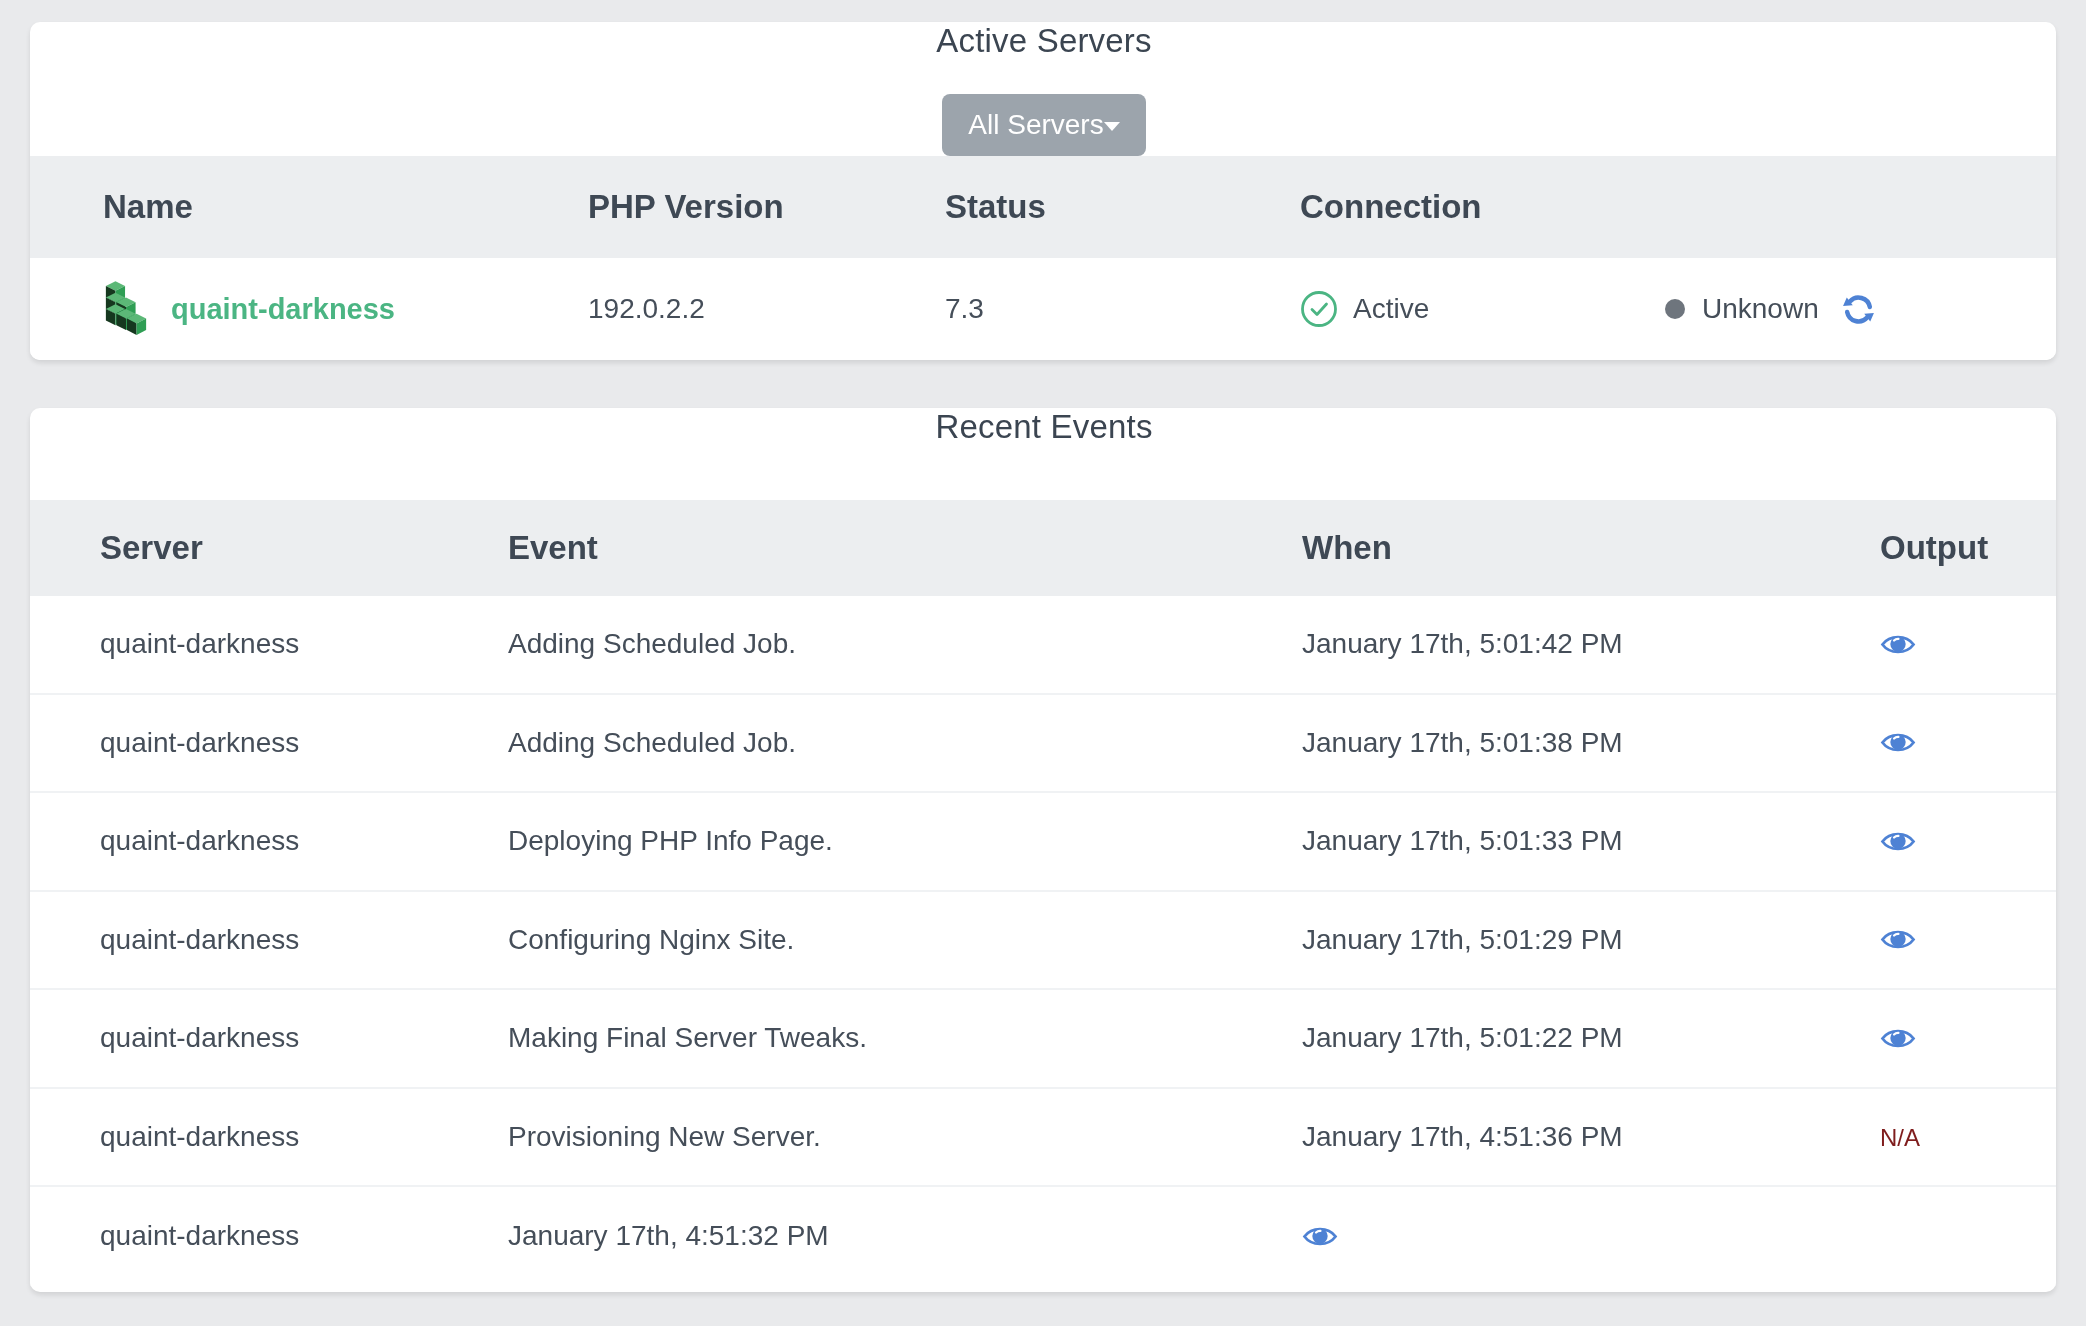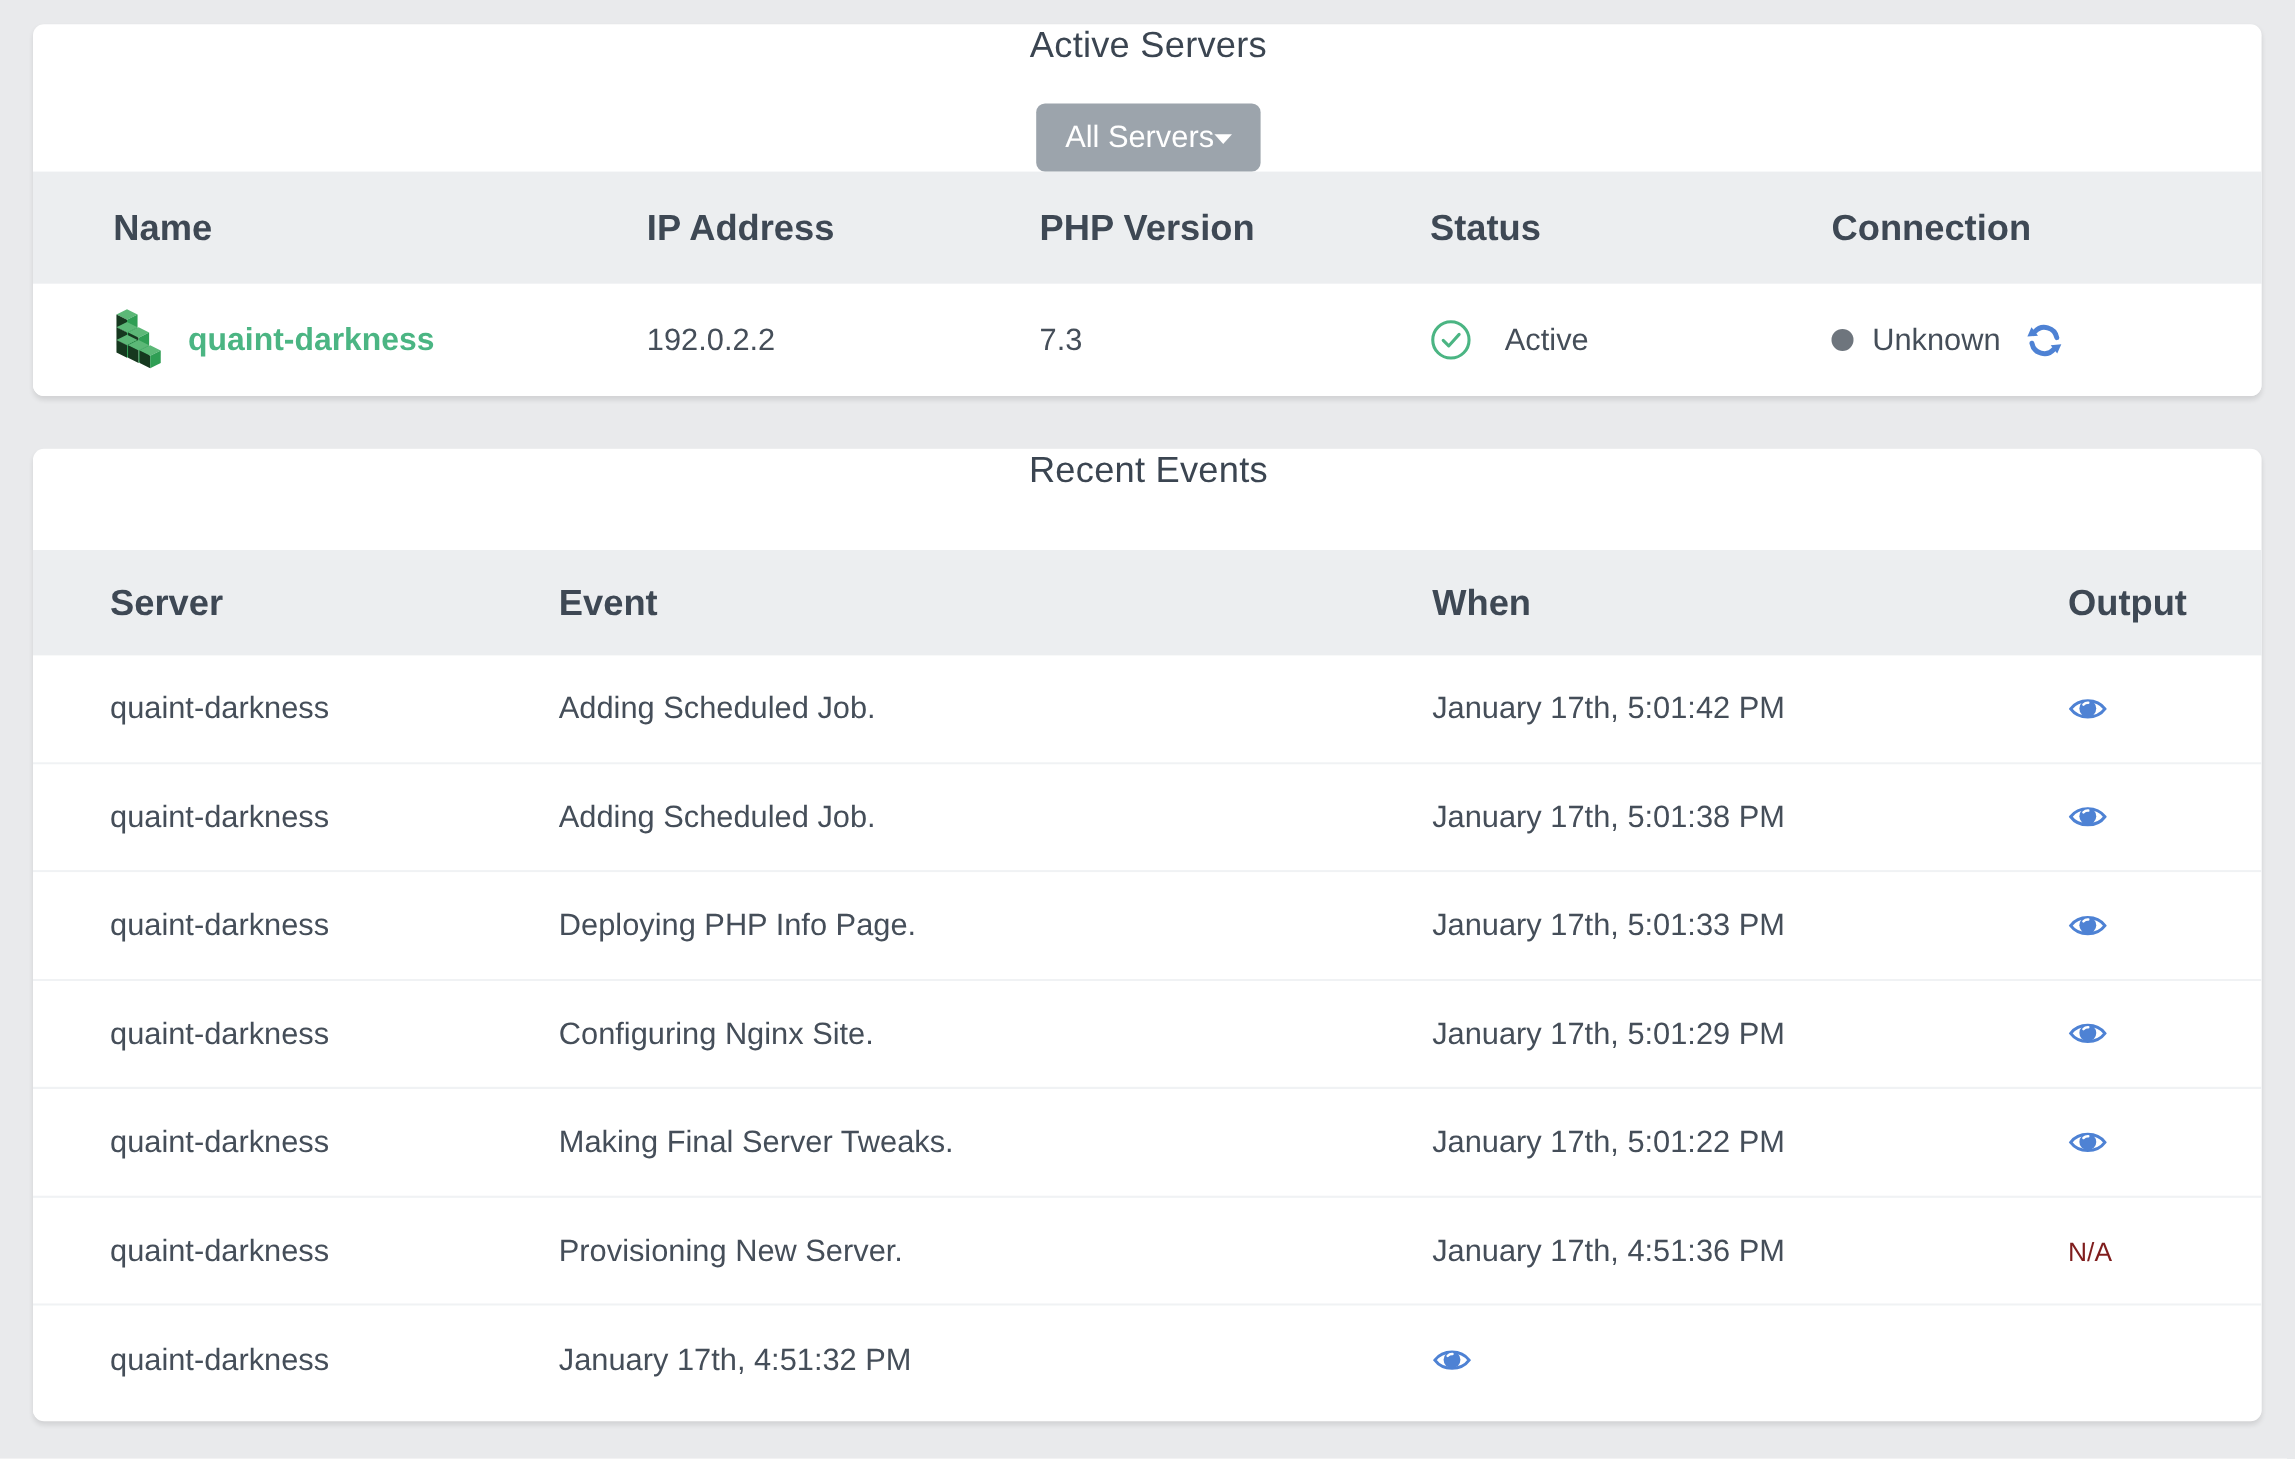--- a/index.html
+++ b/index.html
@@ -77,21 +77,21 @@
   .server-name-cell { display:flex; align-items:center; gap:22px; }
   .server-name-link {
     color:#4bb583;
     font-weight:bold;
     font-size:29px;
     text-decoration:none;
     cursor:pointer;
   }
   .provider-icon { width:46px; height:62px; flex:0 0 auto; }
 
-  .status-cell { display:flex; align-items:center; gap:30px; }
+  .status-cell { display:flex; align-items:center; gap:15px; }
   .connection-cell { display:flex; align-items:center; gap:17px; }
   .dot {
     width:20px; height:20px; border-radius:50%;
     background:#6e757d;
     flex:0 0 auto;
   }
   .refresh-button {
     background:none; border:none; padding:0; cursor:pointer;
     display:flex; align-items:center; margin-left:4px;
   }
@@ -139,21 +139,20 @@
   <div class="card-title-row">
     <h2 class="card-title">Active Servers</h2>
     <button class="filter-button">
       <span>All Servers</span>
       <span class="caret-down"></span>
     </button>
   </div>
 
   <div class="servers-grid servers-header">
     <div class="col-header">Name</div>
-    <div class="col-header">IP Address</div>
     <div class="col-header">PHP Version</div>
     <div class="col-header">Status</div>
     <div class="col-header">Connection</div>
   </div>
 
   <div class="servers-grid servers-row">
     <div class="cell server-name-cell">
       <svg class="provider-icon" viewBox="0 0 48 62">
         <use href="#iso-cube" transform="translate(13,8)"></use>
         <use href="#iso-cube" transform="translate(13,20)"></use>

